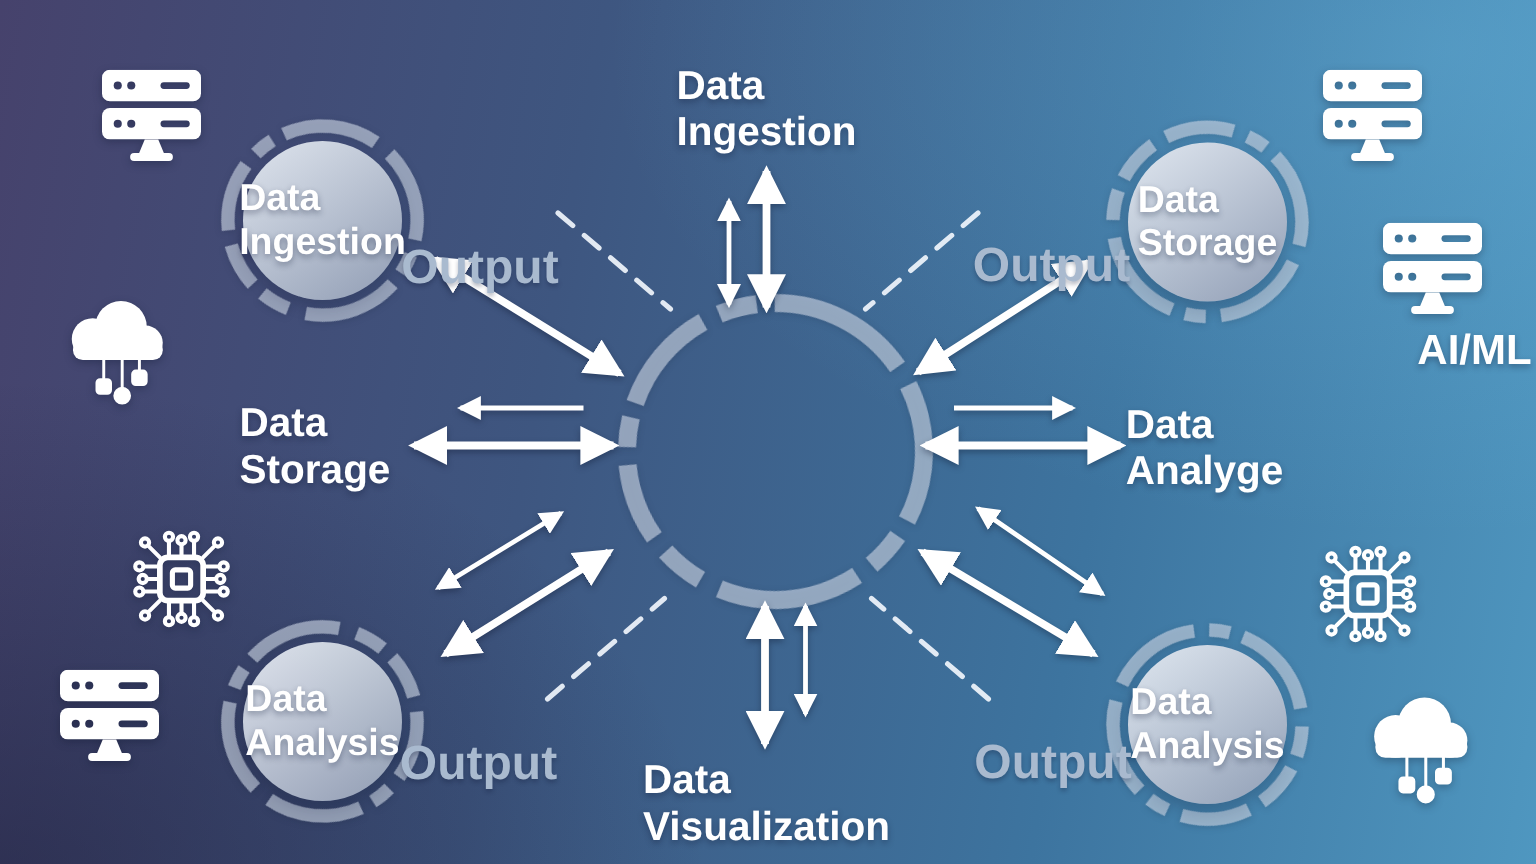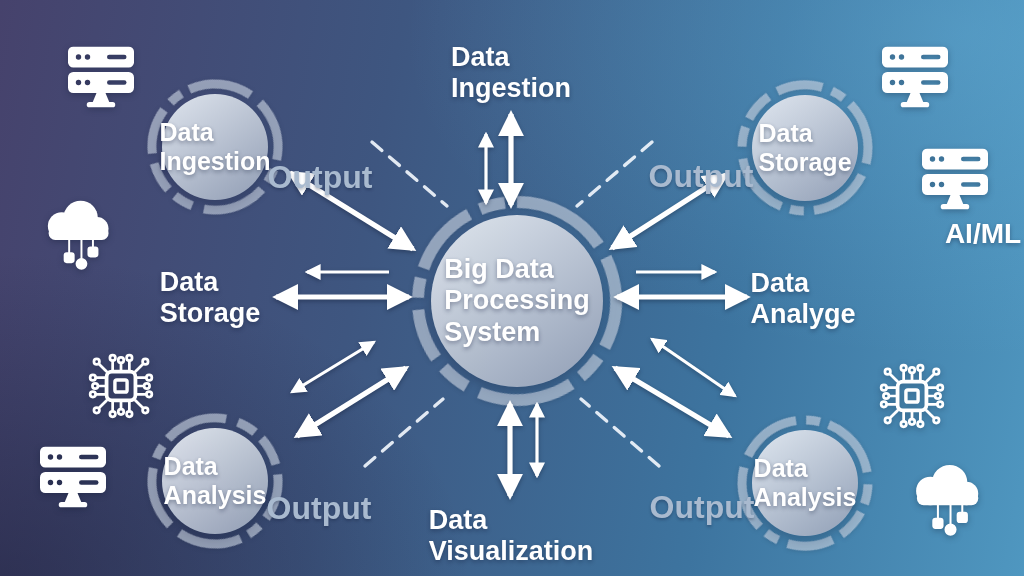--- a/index.html
+++ b/index.html
@@ -159,25 +159,20 @@
     </g>
 
     <g stroke="rgba(240,245,252,0.92)" stroke-width="3.4" stroke-dasharray="13 10" stroke-linecap="round" fill="none">
       <line x1="372" y1="142" x2="447" y2="206"></line>
       <line x1="652" y1="142" x2="577" y2="206"></line>
       <line x1="365" y1="466" x2="443" y2="399"></line>
       <line x1="659" y1="466" x2="581" y2="399"></line>
     </g>
   </svg>
 
-  <div class="node node-lg" style="left:431px;top:215px;">
-    <div class="label center-label">Big Data
-Processing
-System</div>
-  </div>
   <div class="node node-sm" style="left:162px;top:94px;">
     <div class="label node-label">Data
 Ingestion</div>
   </div>
   <div class="node node-sm" style="left:752px;top:95px;">
     <div class="label node-label">Data
 Storage</div>
   </div>
   <div class="node node-sm" style="left:162px;top:428px;">
     <div class="label node-label">Data

